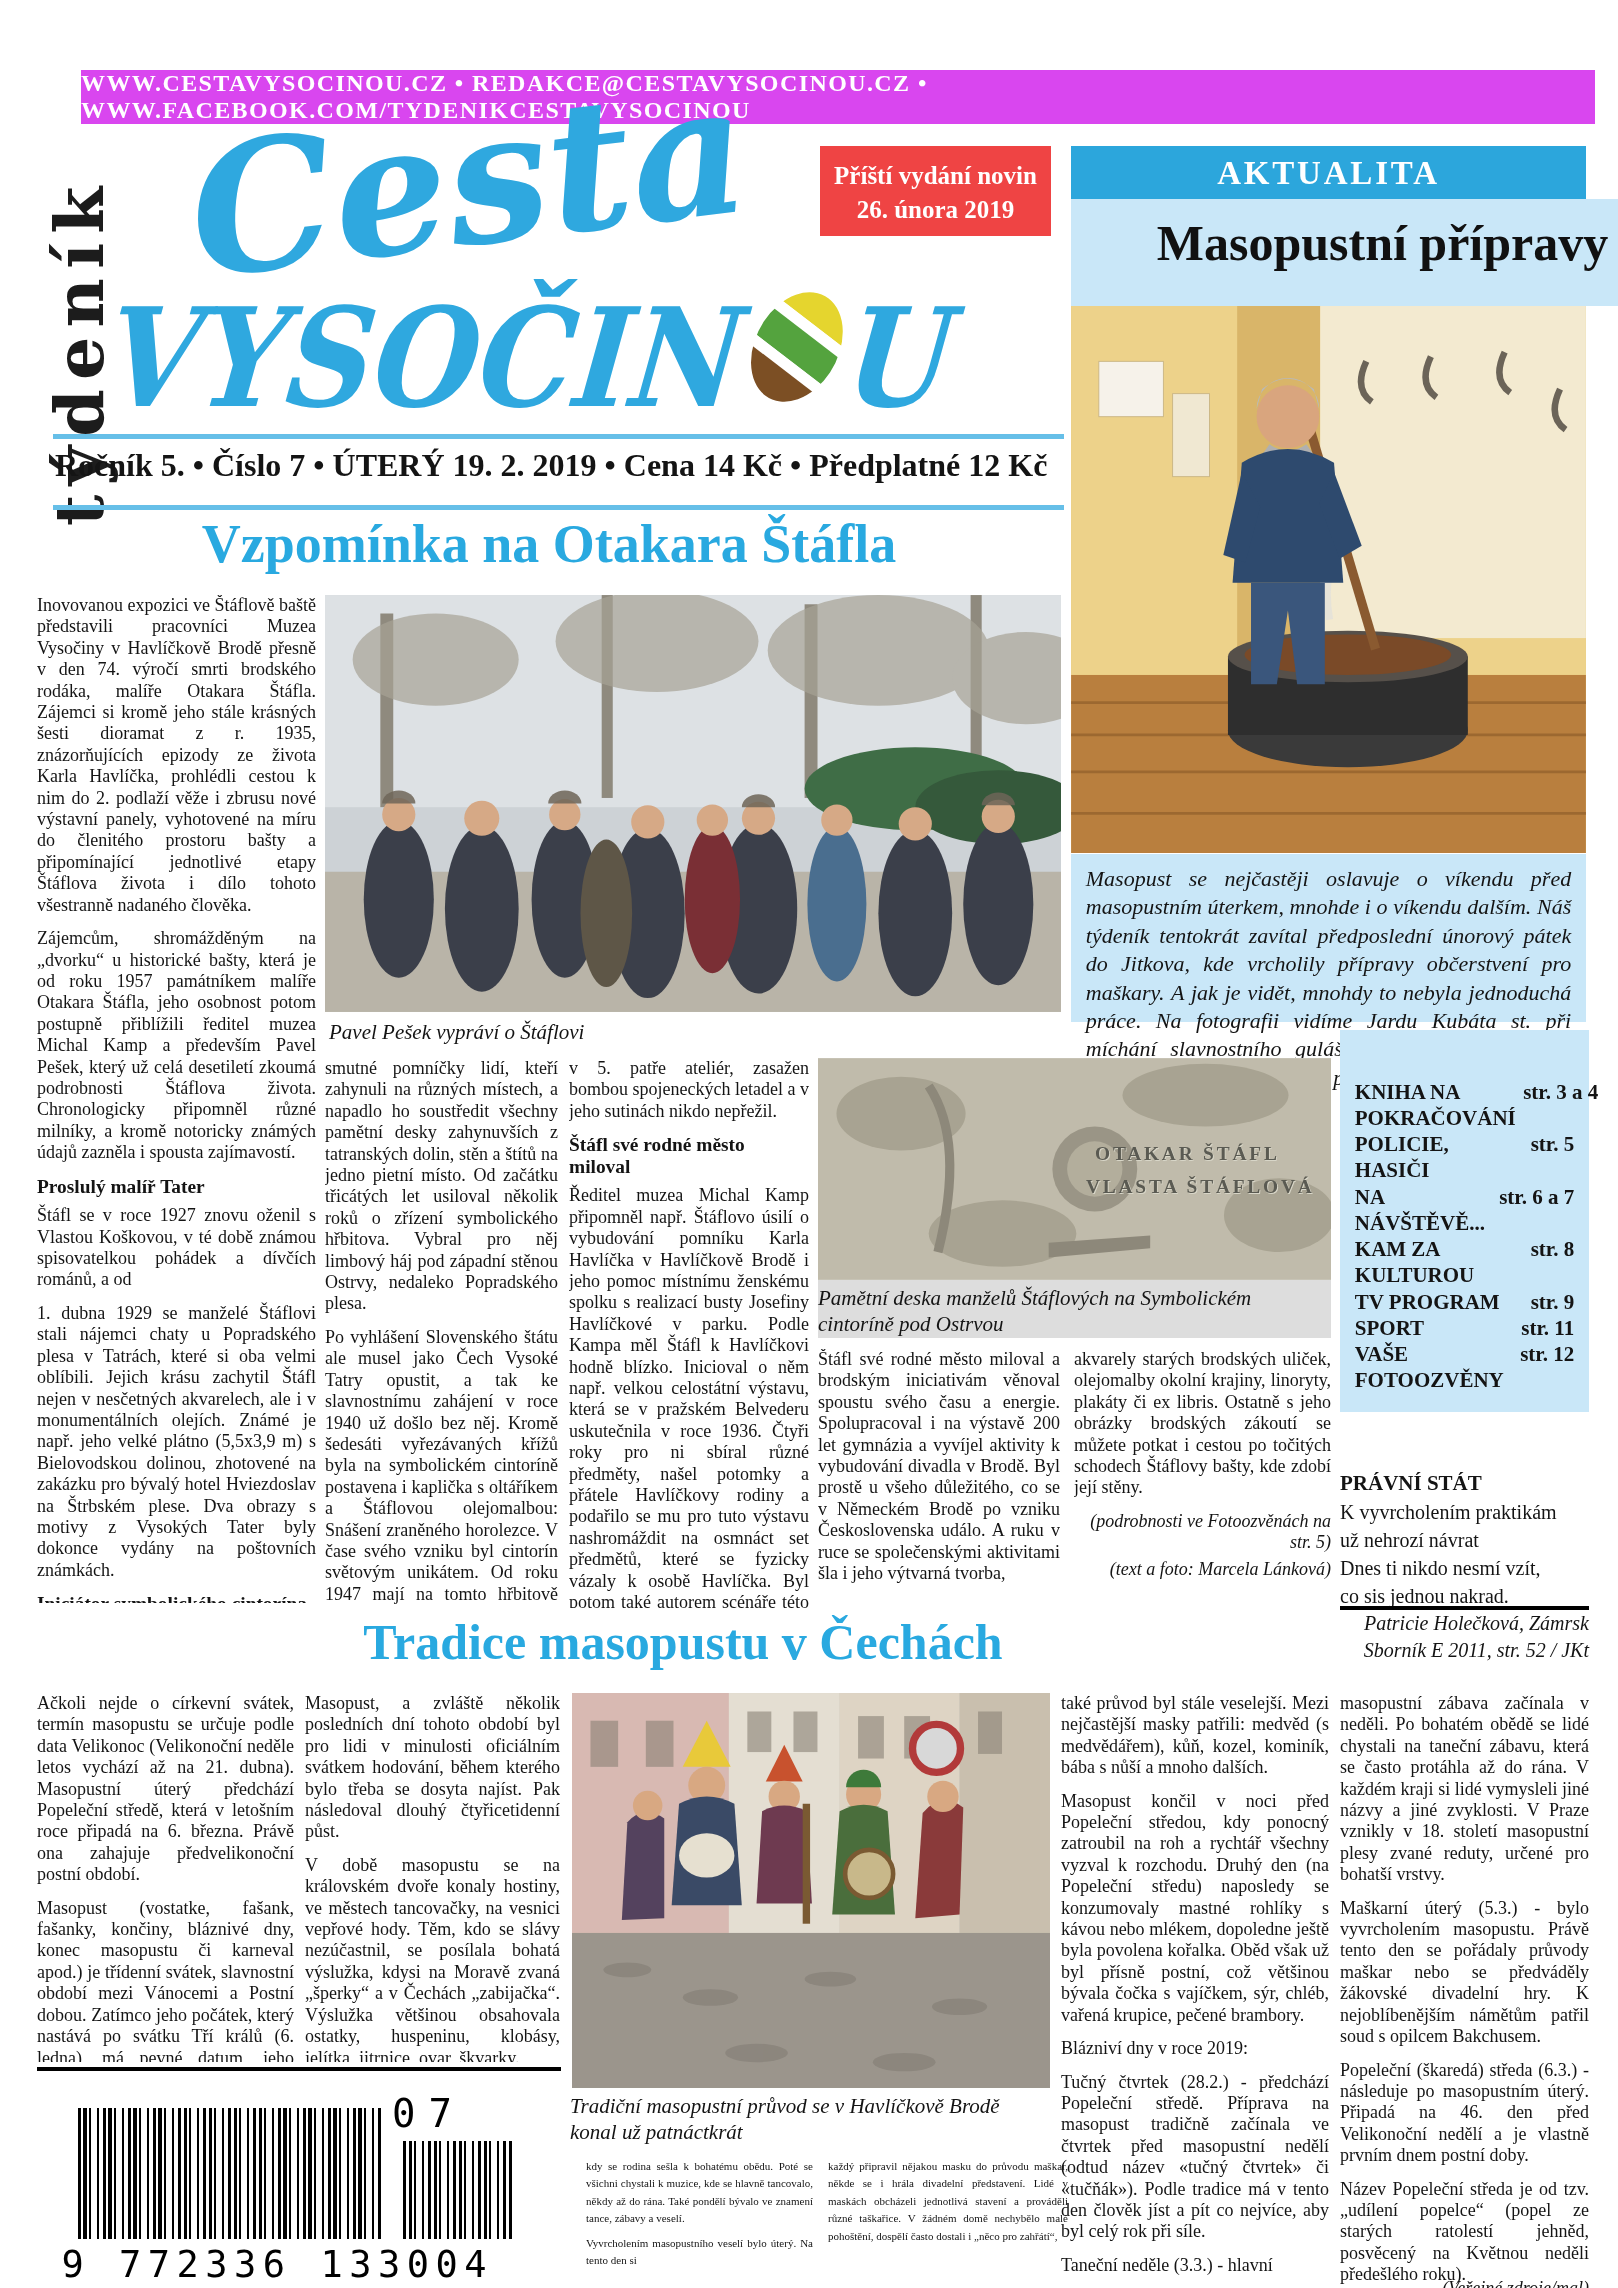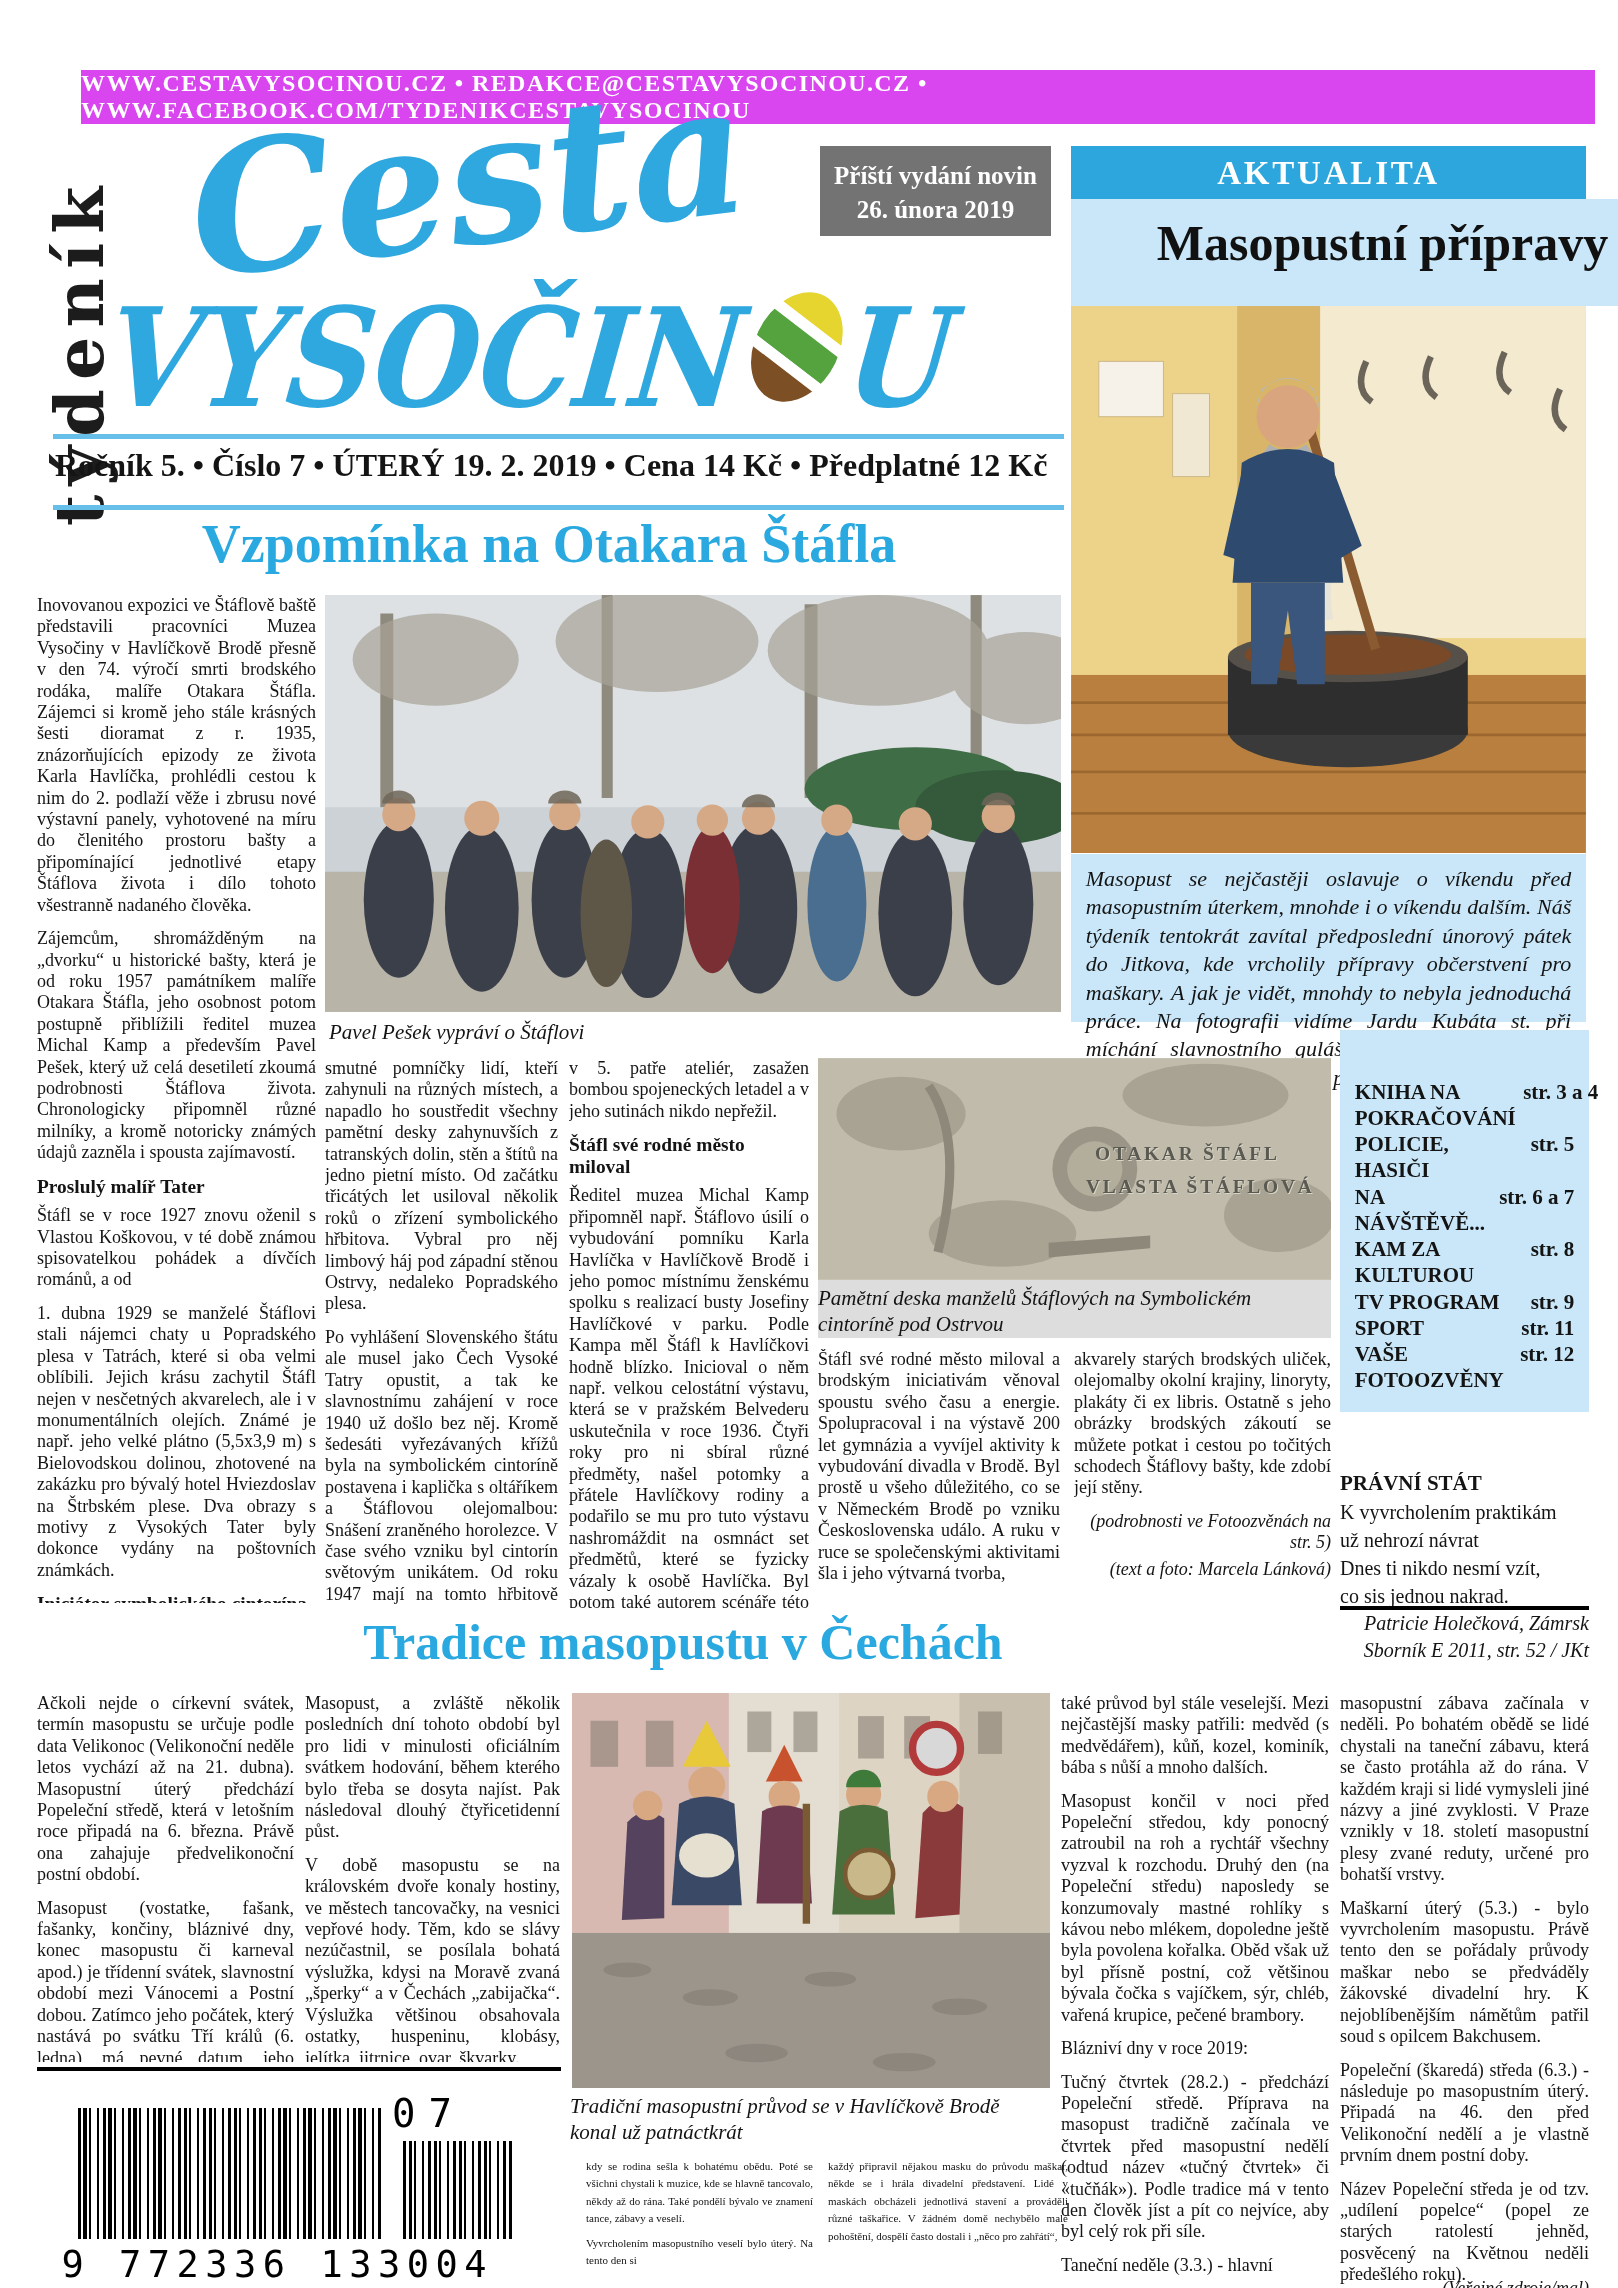--- a/index.html
+++ b/index.html
@@ -10,21 +10,21 @@
   .topbar{background:#d946ef;color:#fff;display:flex;align-items:flex-end;justify-content:center;
           font-weight:bold;font-size:24px;letter-spacing:1.4px;margin-left:28px;}
   
   .tydenik{writing-mode:vertical-rl;transform:rotate(180deg);font-weight:bold;font-size:68px;
            letter-spacing:9.2px;color:#1c1c1c;font-family:"DejaVu Serif",serif;}
   .logo1{font-family:"DejaVu Serif",serif;font-style:italic;font-weight:bold;color:#2fa8df;
          font-size:180px;line-height:.9;transform:rotate(-7deg);}
   .logo2{font-family:"DejaVu Serif",serif;font-style:italic;font-weight:bold;color:#2fa8df;
          font-size:137px;line-height:1;transform:skewX(-6deg) scaleX(.88);transform-origin:left;
          display:flex;align-items:center;}
-  .nextissue{background:#737373;color:#fff;text-align:center;font-weight:bold;font-size:25px;
+  .nextissue{background:#ef4444;color:#fff;text-align:center;font-weight:bold;font-size:25px;
              line-height:1.35;padding-top:13px;box-sizing:border-box;}
   .bluerule{background:#66bfe8;height:4.6px;}
   .issueline{font-weight:bold;font-size:32px;}
   
   .headline{color:#29a9e0;font-weight:bold;text-align:center;}
   
   .aktbar{background:#2ca6dc;color:#fff;font-weight:bold;font-size:33px;letter-spacing:2.8px;
           display:flex;align-items:center;justify-content:center;}
   .akthead{background:#c9e7f8;text-align:center;font-weight:bold;font-size:50px;padding-top:14.8px;
            box-sizing:border-box;color:#111;}

